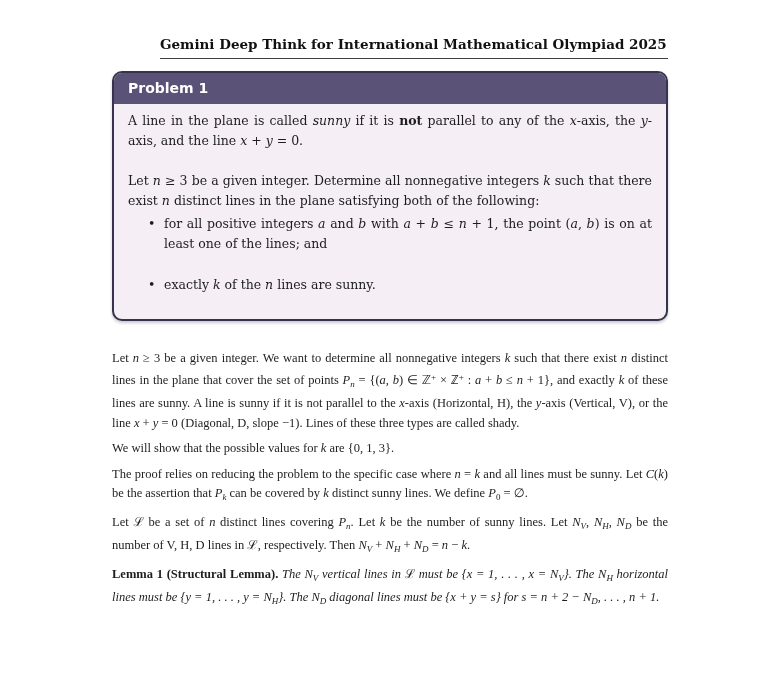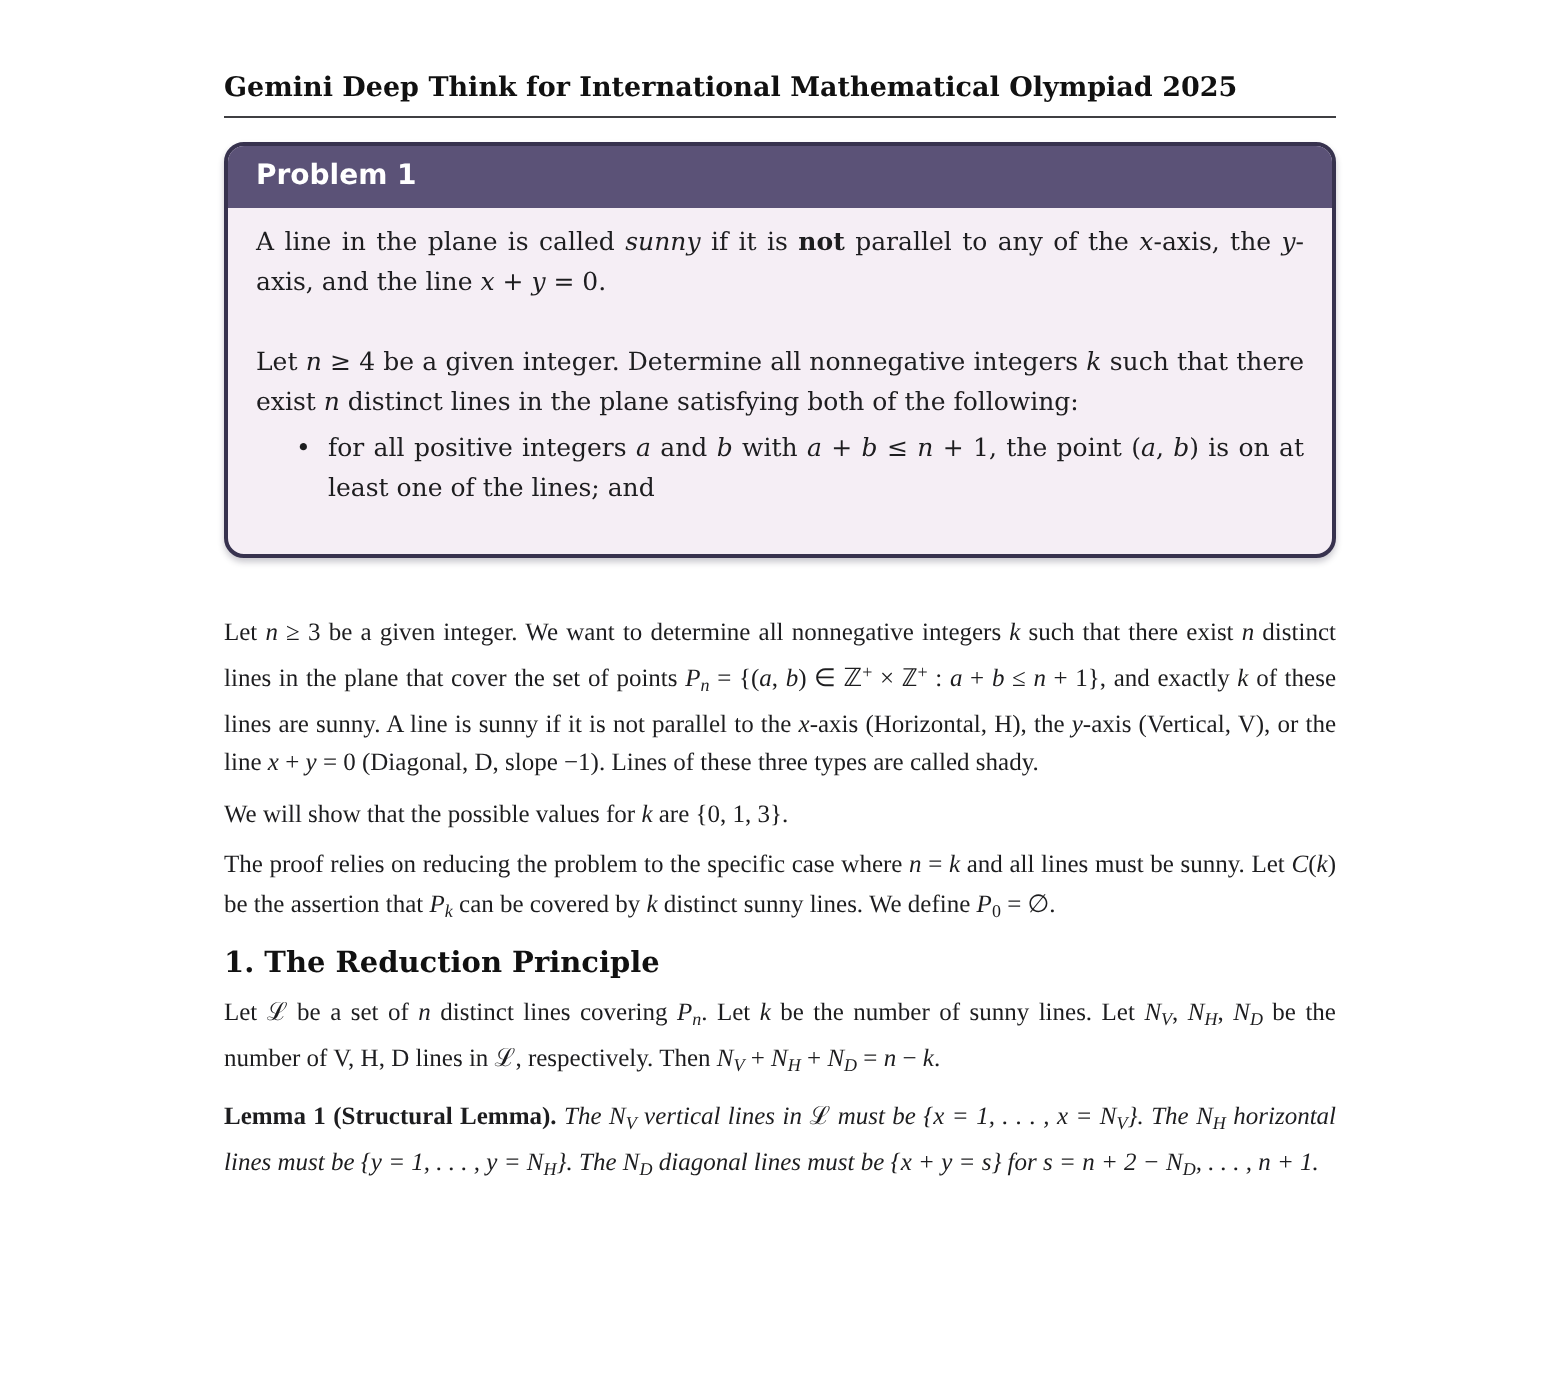--- a/index.html
+++ b/index.html
@@ -18,20 +18,21 @@
   .content {
     width: 556px;
     margin-left: 112px;
     padding-top: 36px;
     font-size: 12.5px;
     line-height: 19.5px;
   }
   .doc-header {
     border-bottom: 1.5px solid var(--title-rule, #3f3f42);
     padding-bottom: 5px;
+    margin-left: 48px;
   }
   .doc-title {
     font-weight: bold;
     font-size: 13.5px;
     line-height: 17px;
     color: #111;
   }
   .problem-box {
     margin-top: 12px;
     margin-bottom: 28px;
@@ -101,33 +102,33 @@
     <div class="doc-header">
       <div class="doc-title">Gemini Deep Think for International Mathematical Olympiad 2025</div>
     </div>
 
     <div class="problem-box">
       <div class="pb-head">
         <span>Problem 1</span>
       </div>
       <div class="pb-body">
         <p class="pb-p1"><span class="r-n">A line in the plane is called </span><span class="r-i">sunny</span><span class="r-n"> if it is </span><span class="r-b">not</span><span class="r-n"> parallel to any of the </span><span class="r-i">x</span><span class="r-n">-axis, the </span><span class="r-i">y</span><span class="r-n">-axis, and the line </span><span class="r-i">x</span><span class="r-n"> + </span><span class="r-i">y</span><span class="r-n"> = 0.</span></p>
-        <p class="pb-p2"><span class="r-n">Let </span><span class="r-i">n</span><span class="r-n"> ≥ 4 be a given integer. Determine all nonnegative integers </span><span class="r-i">k</span><span class="r-n"> such that there exist </span><span class="r-i">n</span><span class="r-n"> distinct lines in the plane satisfying both of the following:</span></p>
+        <p class="pb-p2"><span class="r-n">Let </span><span class="r-i">n</span><span class="r-n"> ≥ 3 be a given integer. Determine all nonnegative integers </span><span class="r-i">k</span><span class="r-n"> such that there exist </span><span class="r-i">n</span><span class="r-n"> distinct lines in the plane satisfying both of the following:</span></p>
         <ul class="pb-list">
           <li><span class="r-n">for all positive integers </span><span class="r-i">a</span><span class="r-n"> and </span><span class="r-i">b</span><span class="r-n"> with </span><span class="r-i">a</span><span class="r-n"> + </span><span class="r-i">b</span><span class="r-n"> ≤ </span><span class="r-i">n</span><span class="r-n"> + 1, the point (</span><span class="r-i">a</span><span class="r-n">, </span><span class="r-i">b</span><span class="r-n">) is on at least one of the lines; and</span></li>
+          <li><span class="r-n">exactly </span><span class="r-i">k</span><span class="r-n"> of the </span><span class="r-i">n</span><span class="r-n"> lines are sunny.</span></li>
         </ul>
       </div>
     </div>
 
     <p class="para"><span class="r-n">Let </span><span class="r-i">n</span><span class="r-n"> ≥ 3 be a given integer. We want to determine all nonnegative integers </span><span class="r-i">k</span><span class="r-n"> such that there exist </span><span class="r-i">n</span><span class="r-n"> distinct lines in the plane that cover the set of points </span><span class="r-i">P</span><span class="r-sub">n</span><span class="r-n"> = {(</span><span class="r-i">a</span><span class="r-n">, </span><span class="r-i">b</span><span class="r-n">) ∈ ℤ</span><span class="r-sup">+</span><span class="r-n"> × ℤ</span><span class="r-sup">+</span><span class="r-n"> : </span><span class="r-i">a</span><span class="r-n"> + </span><span class="r-i">b</span><span class="r-n"> ≤ </span><span class="r-i">n</span><span class="r-n"> + 1}, and exactly </span><span class="r-i">k</span><span class="r-n"> of these lines are sunny. A line is sunny if it is not parallel to the </span><span class="r-i">x</span><span class="r-n">-axis (Horizontal, H), the </span><span class="r-i">y</span><span class="r-n">-axis (Vertical, V), or the line </span><span class="r-i">x</span><span class="r-n"> + </span><span class="r-i">y</span><span class="r-n"> = 0 (Diagonal, D, slope −1). Lines of these three types are called shady.</span></p>
 
     <p class="para"><span class="r-n">We will show that the possible values for </span><span class="r-i">k</span><span class="r-n"> are {0, 1, 3}.</span></p>
 
     <p class="para"><span class="r-n">The proof relies on reducing the problem to the specific case where </span><span class="r-i">n</span><span class="r-n"> = </span><span class="r-i">k</span><span class="r-n"> and all lines must be sunny. Let </span><span class="r-i">C</span><span class="r-n">(</span><span class="r-i">k</span><span class="r-n">) be the assertion that </span><span class="r-i">P</span><span class="r-sub">k</span><span class="r-n"> can be covered by </span><span class="r-i">k</span><span class="r-n"> distinct sunny lines. We define </span><span class="r-i">P</span><span class="r-subn">0</span><span class="r-n"> = ∅.</span></p>
 
-    <h2 class="section">1. The Reduction Principle</h2>
 
     <p class="para"><span class="r-n">Let </span><span class="r-n">ℒ</span><span class="r-n"> be a set of </span><span class="r-i">n</span><span class="r-n"> distinct lines covering </span><span class="r-i">P</span><span class="r-sub">n</span><span class="r-n">. Let </span><span class="r-i">k</span><span class="r-n"> be the number of sunny lines. Let </span><span class="r-i">N</span><span class="r-sub">V</span><span class="r-n">, </span><span class="r-i">N</span><span class="r-sub">H</span><span class="r-n">, </span><span class="r-i">N</span><span class="r-sub">D</span><span class="r-n"> be the number of V, H, D lines in </span><span class="r-n">ℒ</span><span class="r-n">, respectively. Then </span><span class="r-i">N</span><span class="r-sub">V</span><span class="r-n"> + </span><span class="r-i">N</span><span class="r-sub">H</span><span class="r-n"> + </span><span class="r-i">N</span><span class="r-sub">D</span><span class="r-n"> = </span><span class="r-i">n</span><span class="r-n"> − </span><span class="r-i">k</span><span class="r-n">.</span></p>
 
     <p class="para"><span class="r-b">Lemma 1 (Structural Lemma).</span><span class="r-i"> The </span><span class="r-i">N</span><span class="r-sub">V</span><span class="r-i"> vertical lines in </span><span class="r-n">ℒ</span><span class="r-i"> must be {</span><span class="r-i">x</span><span class="r-i"> = 1, . . . , </span><span class="r-i">x</span><span class="r-i"> = </span><span class="r-i">N</span><span class="r-sub">V</span><span class="r-i">}. The </span><span class="r-i">N</span><span class="r-sub">H</span><span class="r-i"> horizontal lines must be {</span><span class="r-i">y</span><span class="r-i"> = 1, . . . , </span><span class="r-i">y</span><span class="r-i"> = </span><span class="r-i">N</span><span class="r-sub">H</span><span class="r-i">}. The </span><span class="r-i">N</span><span class="r-sub">D</span><span class="r-i"> diagonal lines must be {</span><span class="r-i">x</span><span class="r-i"> + </span><span class="r-i">y</span><span class="r-i"> = </span><span class="r-i">s</span><span class="r-i">} for </span><span class="r-i">s</span><span class="r-i"> = </span><span class="r-i">n</span><span class="r-i"> + 2 − </span><span class="r-i">N</span><span class="r-sub">D</span><span class="r-i">, . . . , </span><span class="r-i">n</span><span class="r-i"> + 1.</span></p>
 
   </div>
 </div>
 
 </body></html>

